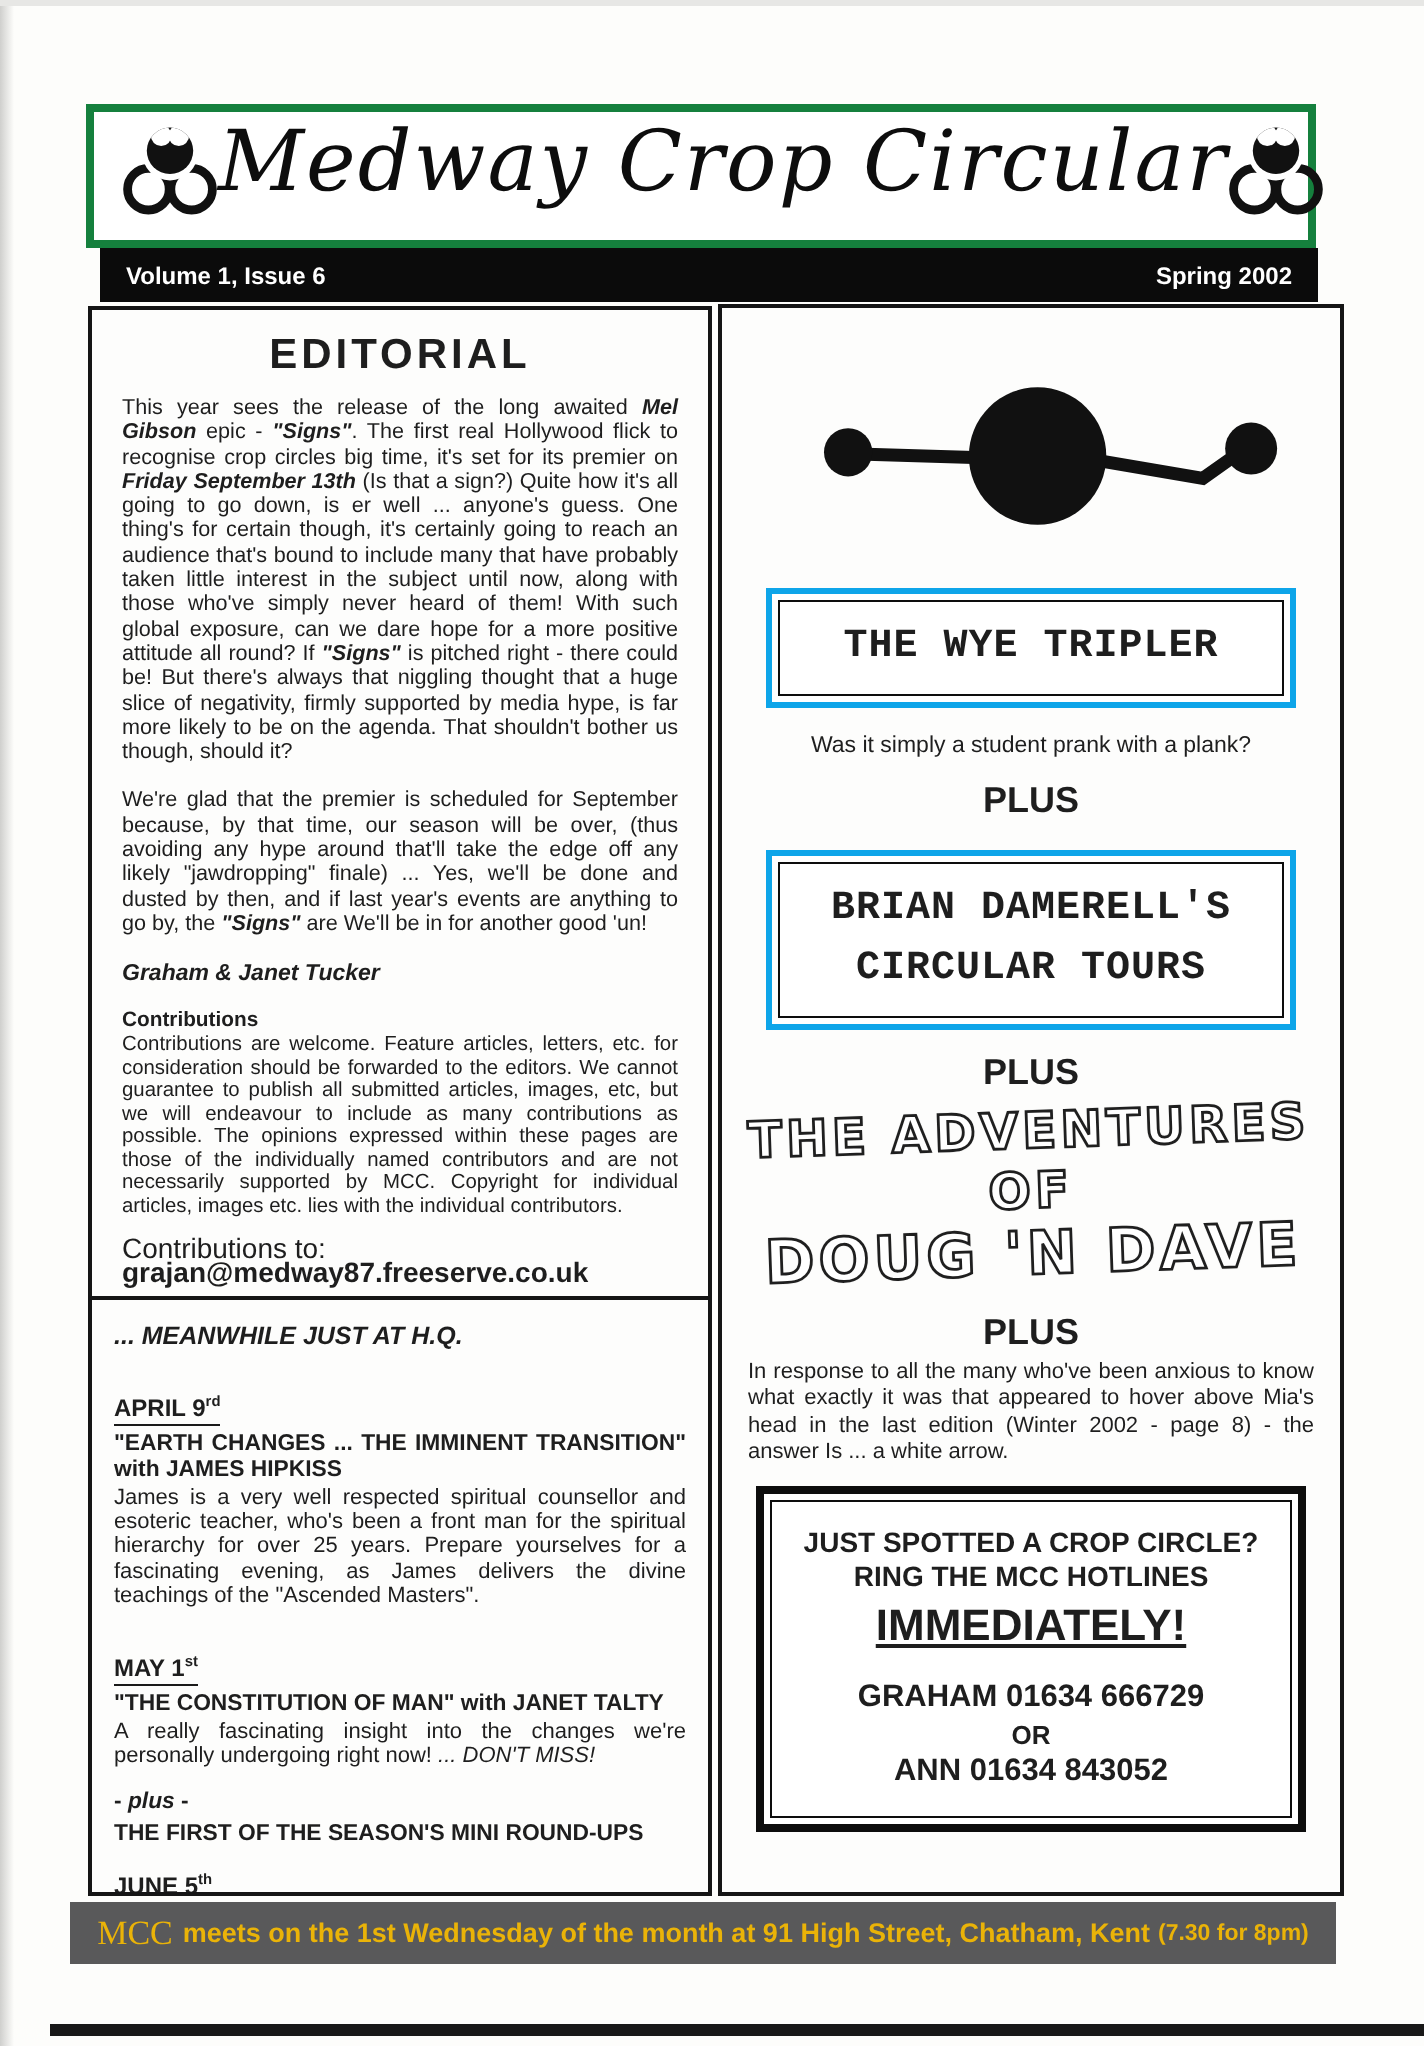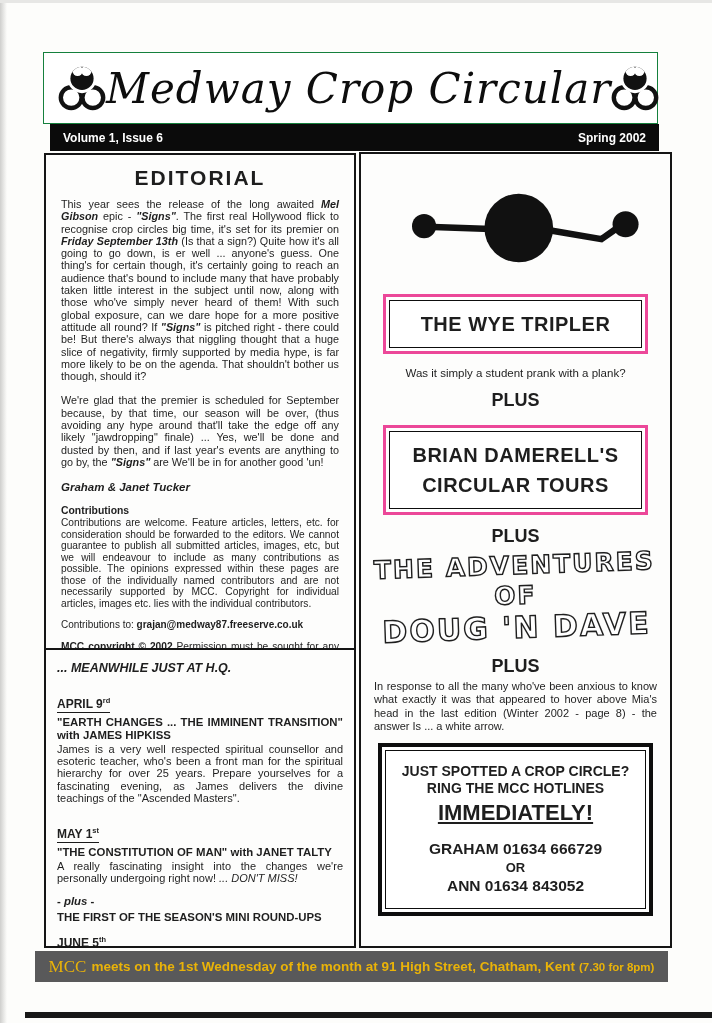--- a/index.html
+++ b/index.html
@@ -7,22 +7,22 @@
     position:relative; width:712px; height:1023px; margin:0 auto;
     background:#fdfdfb; color:#1e1e1e;
     font-family:"Liberation Sans", sans-serif; overflow:hidden;
   }
   .edge-left { position:absolute; left:0; top:0; width:7px; height:100%;
     background:linear-gradient(90deg,#cfcfcd,#ebebe9 60%,#fdfdfb); }
   .edge-top { position:absolute; left:0; top:0; width:100%; height:3px; background:#e7e7e5; }
 
   
   .masthead { position:absolute; left:43px; top:52px; width:615px; height:72px;
-    background:#fff; border:1px solid #15803d; box-sizing:border-box;
-    display:flex; align-items:center; justify-content:space-between; padding:0 14px; }
+    background:#fff; border:4px solid #15803d; box-sizing:border-box;
+    display:flex; align-items:flex-start; justify-content:space-between; padding:0 14px; }
   .mast-title { flex:1; text-align:center;
     font-family:"DejaVu Serif", serif; font-style:italic; font-weight:500;
     font-size:42px; letter-spacing:1px; color:#0d0d0d; white-space:nowrap; }
   .trefoil { width:48px; height:58px; flex:0 0 auto; }
 
   .issue-bar { position:absolute; left:50px; top:124px; width:609px; height:27px;
     background:#0b0b0b; color:#fff; display:flex; align-items:center;
     justify-content:space-between; padding:0 13px; box-sizing:border-box;
     font-size:12px; font-weight:bold; }
 
@@ -31,38 +31,38 @@
   .editorial-box { left:44px; top:153px; width:312px; height:546px; padding:9px 15px; }
   .meanwhile-box { left:44px; top:648px; width:312px; height:300px; padding:9px 11px; }
   .latest-box    { left:359px; top:152px; width:313px; height:796px; padding:10px 0 0; }
 
   .ed-heading { text-align:center; font-weight:bold; font-size:21px; letter-spacing:2px; margin:2px 0 8px; }
   .body-text { font-size:10.8px; line-height:12.3px; text-align:justify; margin:6px 0 0; }
   .body-text + .body-text { margin-top:12px; }
   .signature { font-size:11.5px; font-weight:bold; font-style:italic; margin:13px 0 0; }
   .contrib-h { font-size:10.4px; font-weight:bold; margin-top:12px; }
   .contrib-b { font-size:10.2px; line-height:11.5px; text-align:justify; margin-top:1px; }
-  .contact-line { font-size:10px; line-height:11.5px; margin-top:10px; }
+  .contact-line { font-size:14px; line-height:11.5px; margin-top:10px; }
   .copyright-line { font-size:10.2px; line-height:11.5px; text-align:justify; }
 
   .mw-heading { font-size:12.5px; font-weight:bold; font-style:italic; margin:2px 0 10px; }
   .event-date { display:inline-block; font-size:12px; line-height:13px; border-bottom:1.6px solid #1a1a1a; padding-bottom:1px; margin-top:9px; }
   .event-title { font-size:11.4px; line-height:13px; font-weight:bold; margin-top:3px; text-align:justify; }
   .event-body { font-size:11px; line-height:12.2px; text-align:justify; margin-top:1px; }
   .event-line { font-size:11.4px; line-height:13px; margin-top:1px; }
 
   .seg-b { font-weight:bold; }
   .seg-i { font-style:italic; }
   .seg-sup { vertical-align:super; font-size:0.62em; }
 
   
   .latest-intro { margin:2px 14px 0; font-size:17px; font-weight:bold; line-height:23px; }
   .latest-intro .l1 { word-spacing:6.5px; }
   .crop-diagram { display:block; margin:12px auto 0; }
-  .dbox { border:3px solid #ec4899; padding:3px; margin:14px 22px 0; background:#fff; }
+  .dbox { border:3px solid #0ea5e9; padding:3px; margin:14px 22px 0; background:#fff;font-family:Liberation Mono, monospace; }
   .dbox-inner { border:1.5px solid #0d0d0d; text-align:center; padding:8px 4px; font-weight:bold; font-size:20px; letter-spacing:0.5px; line-height:1.5; }
   .wye-caption { text-align:center; font-size:11.5px; margin-top:13px; }
   .plus-heading { text-align:center; font-weight:bold; font-size:18px; margin:11px 0 0; }
   .doug-wrap { text-align:center; margin-top:4px; transform:rotate(-2deg); }
   .doug-line { color:#fff; -webkit-text-stroke:1.4px #1f1f1f; text-shadow:0 0 1px #1f1f1f;
     font-family:"DejaVu Sans", sans-serif; font-weight:800; letter-spacing:2px; }
   .doug-1 { font-size:25px; line-height:30px; }
   .doug-2 { font-size:30px; line-height:34px; }
   .response-para { margin:3px 13px 0; font-size:11px; line-height:13.4px; text-align:justify; }
   .hbox { border:4px solid #0d0d0d; padding:3px; margin:9px 17px 0; background:#fff; }

